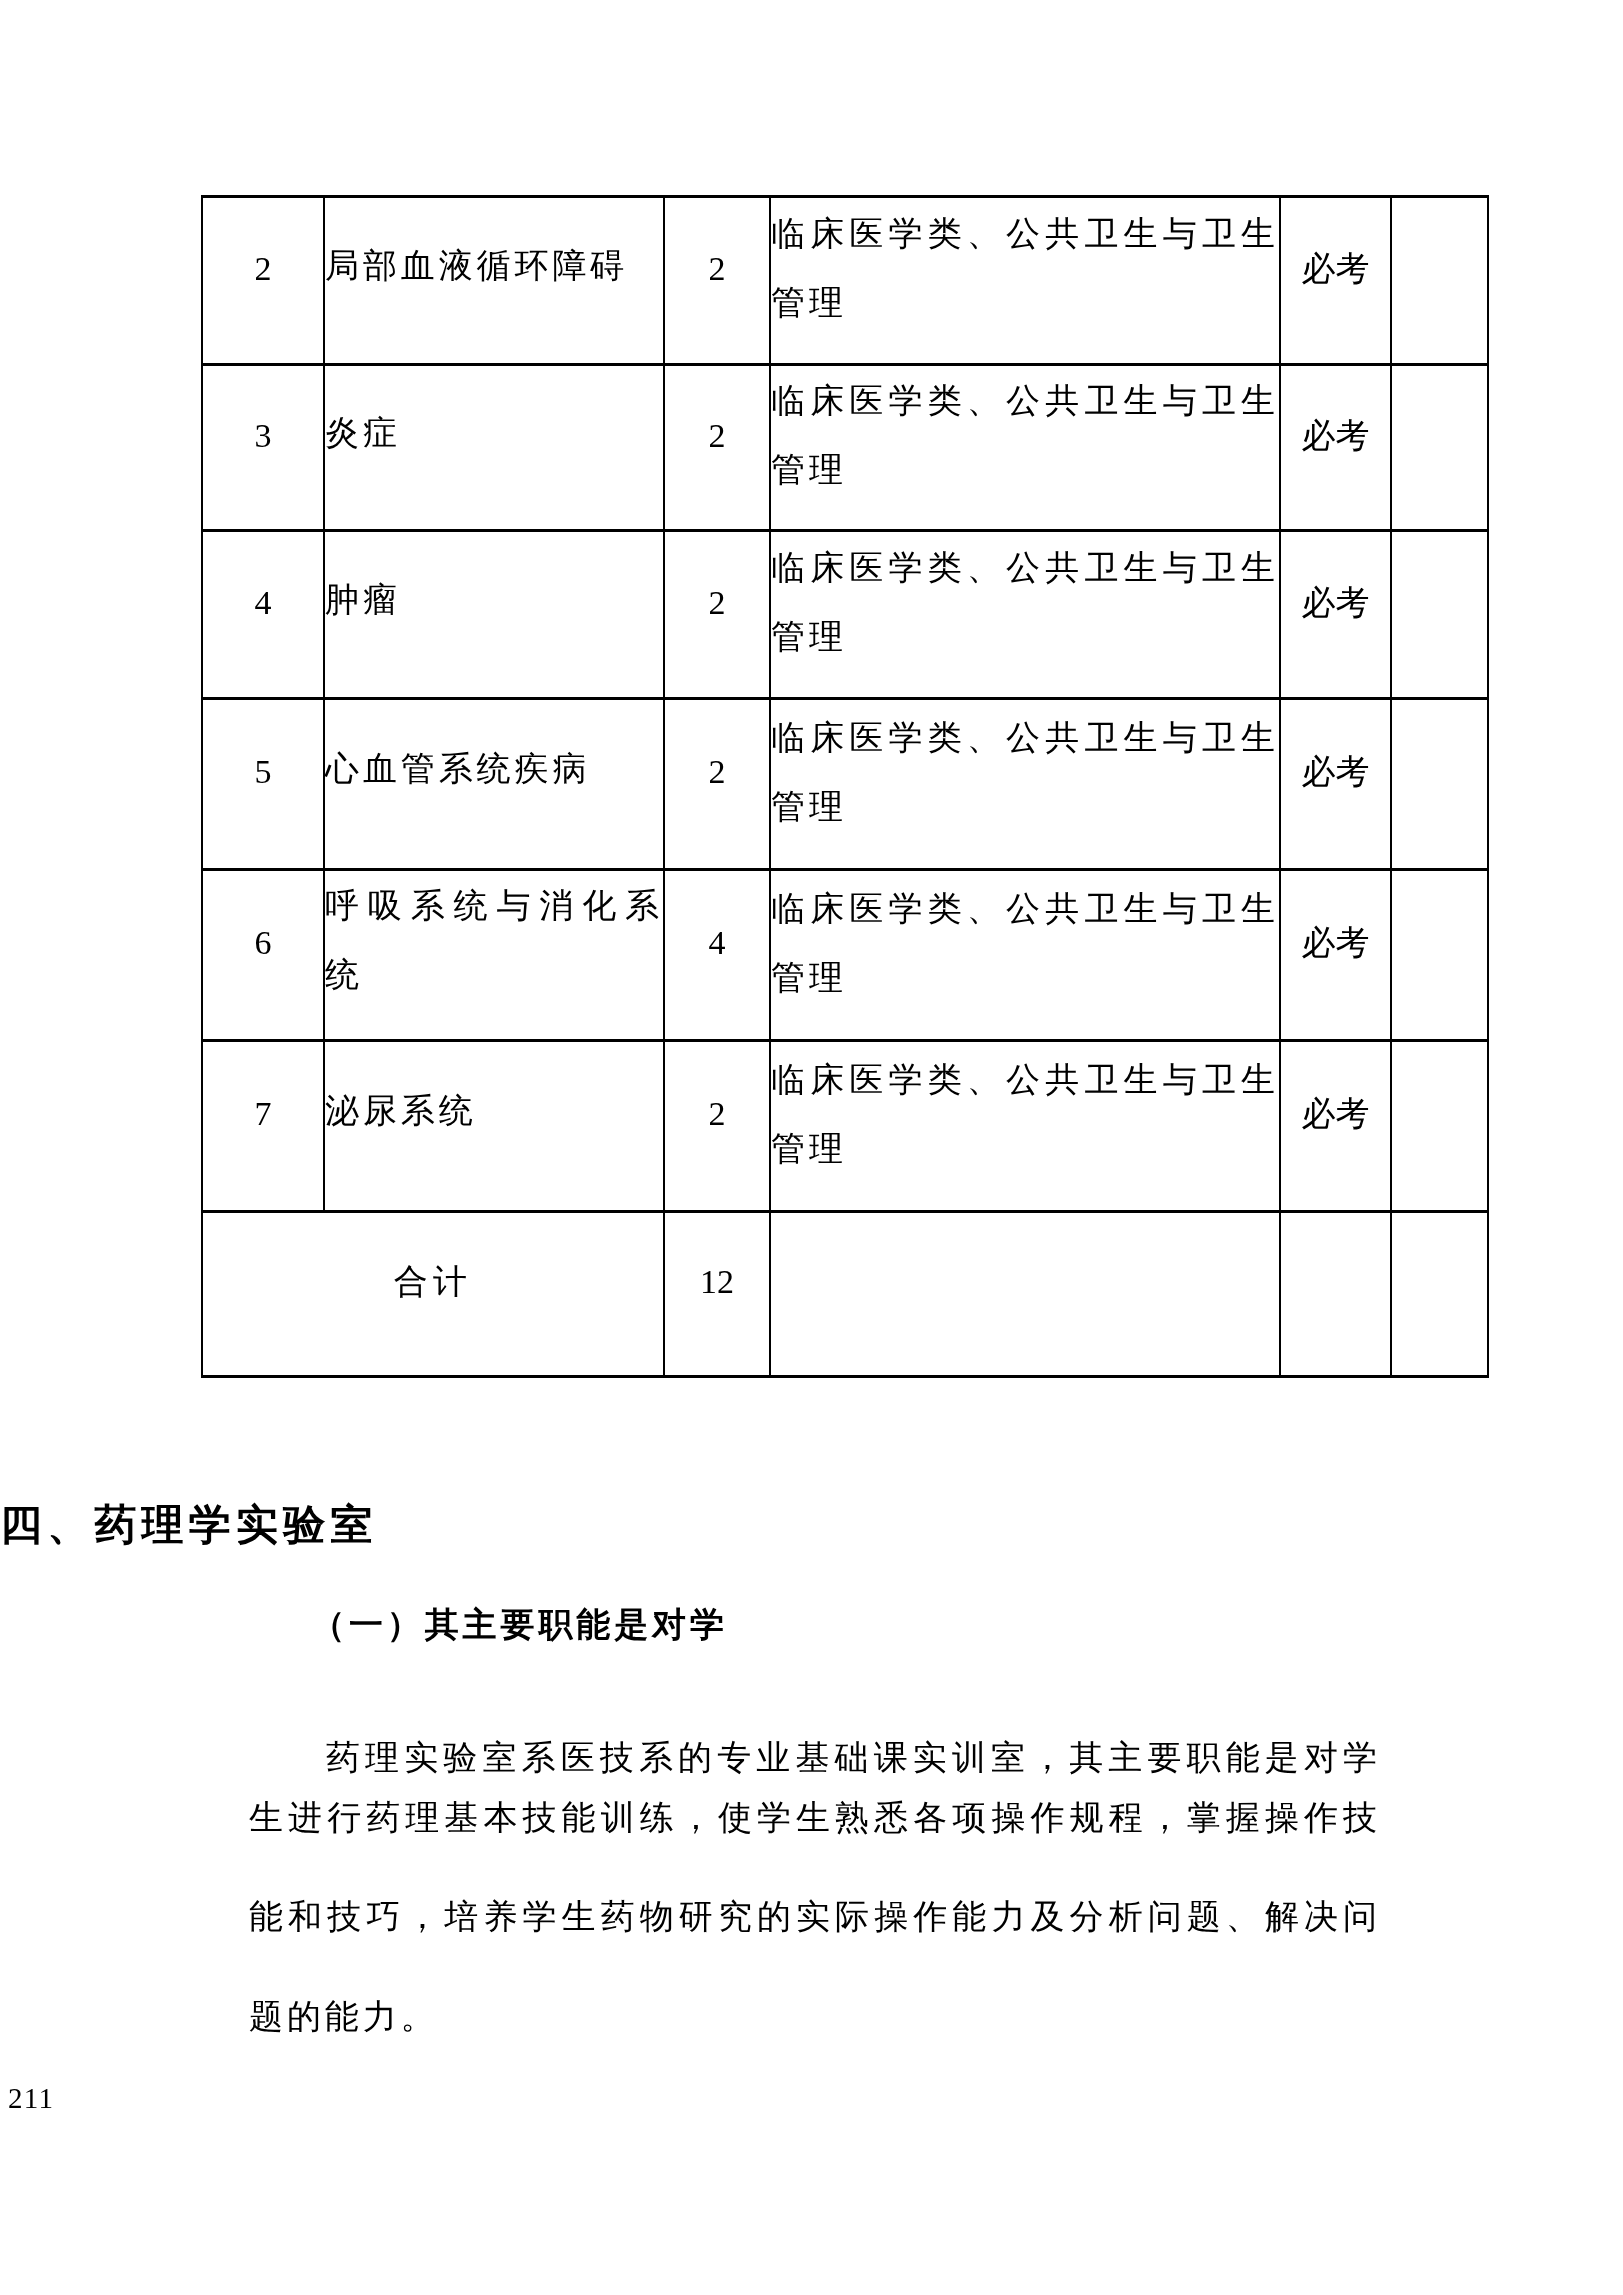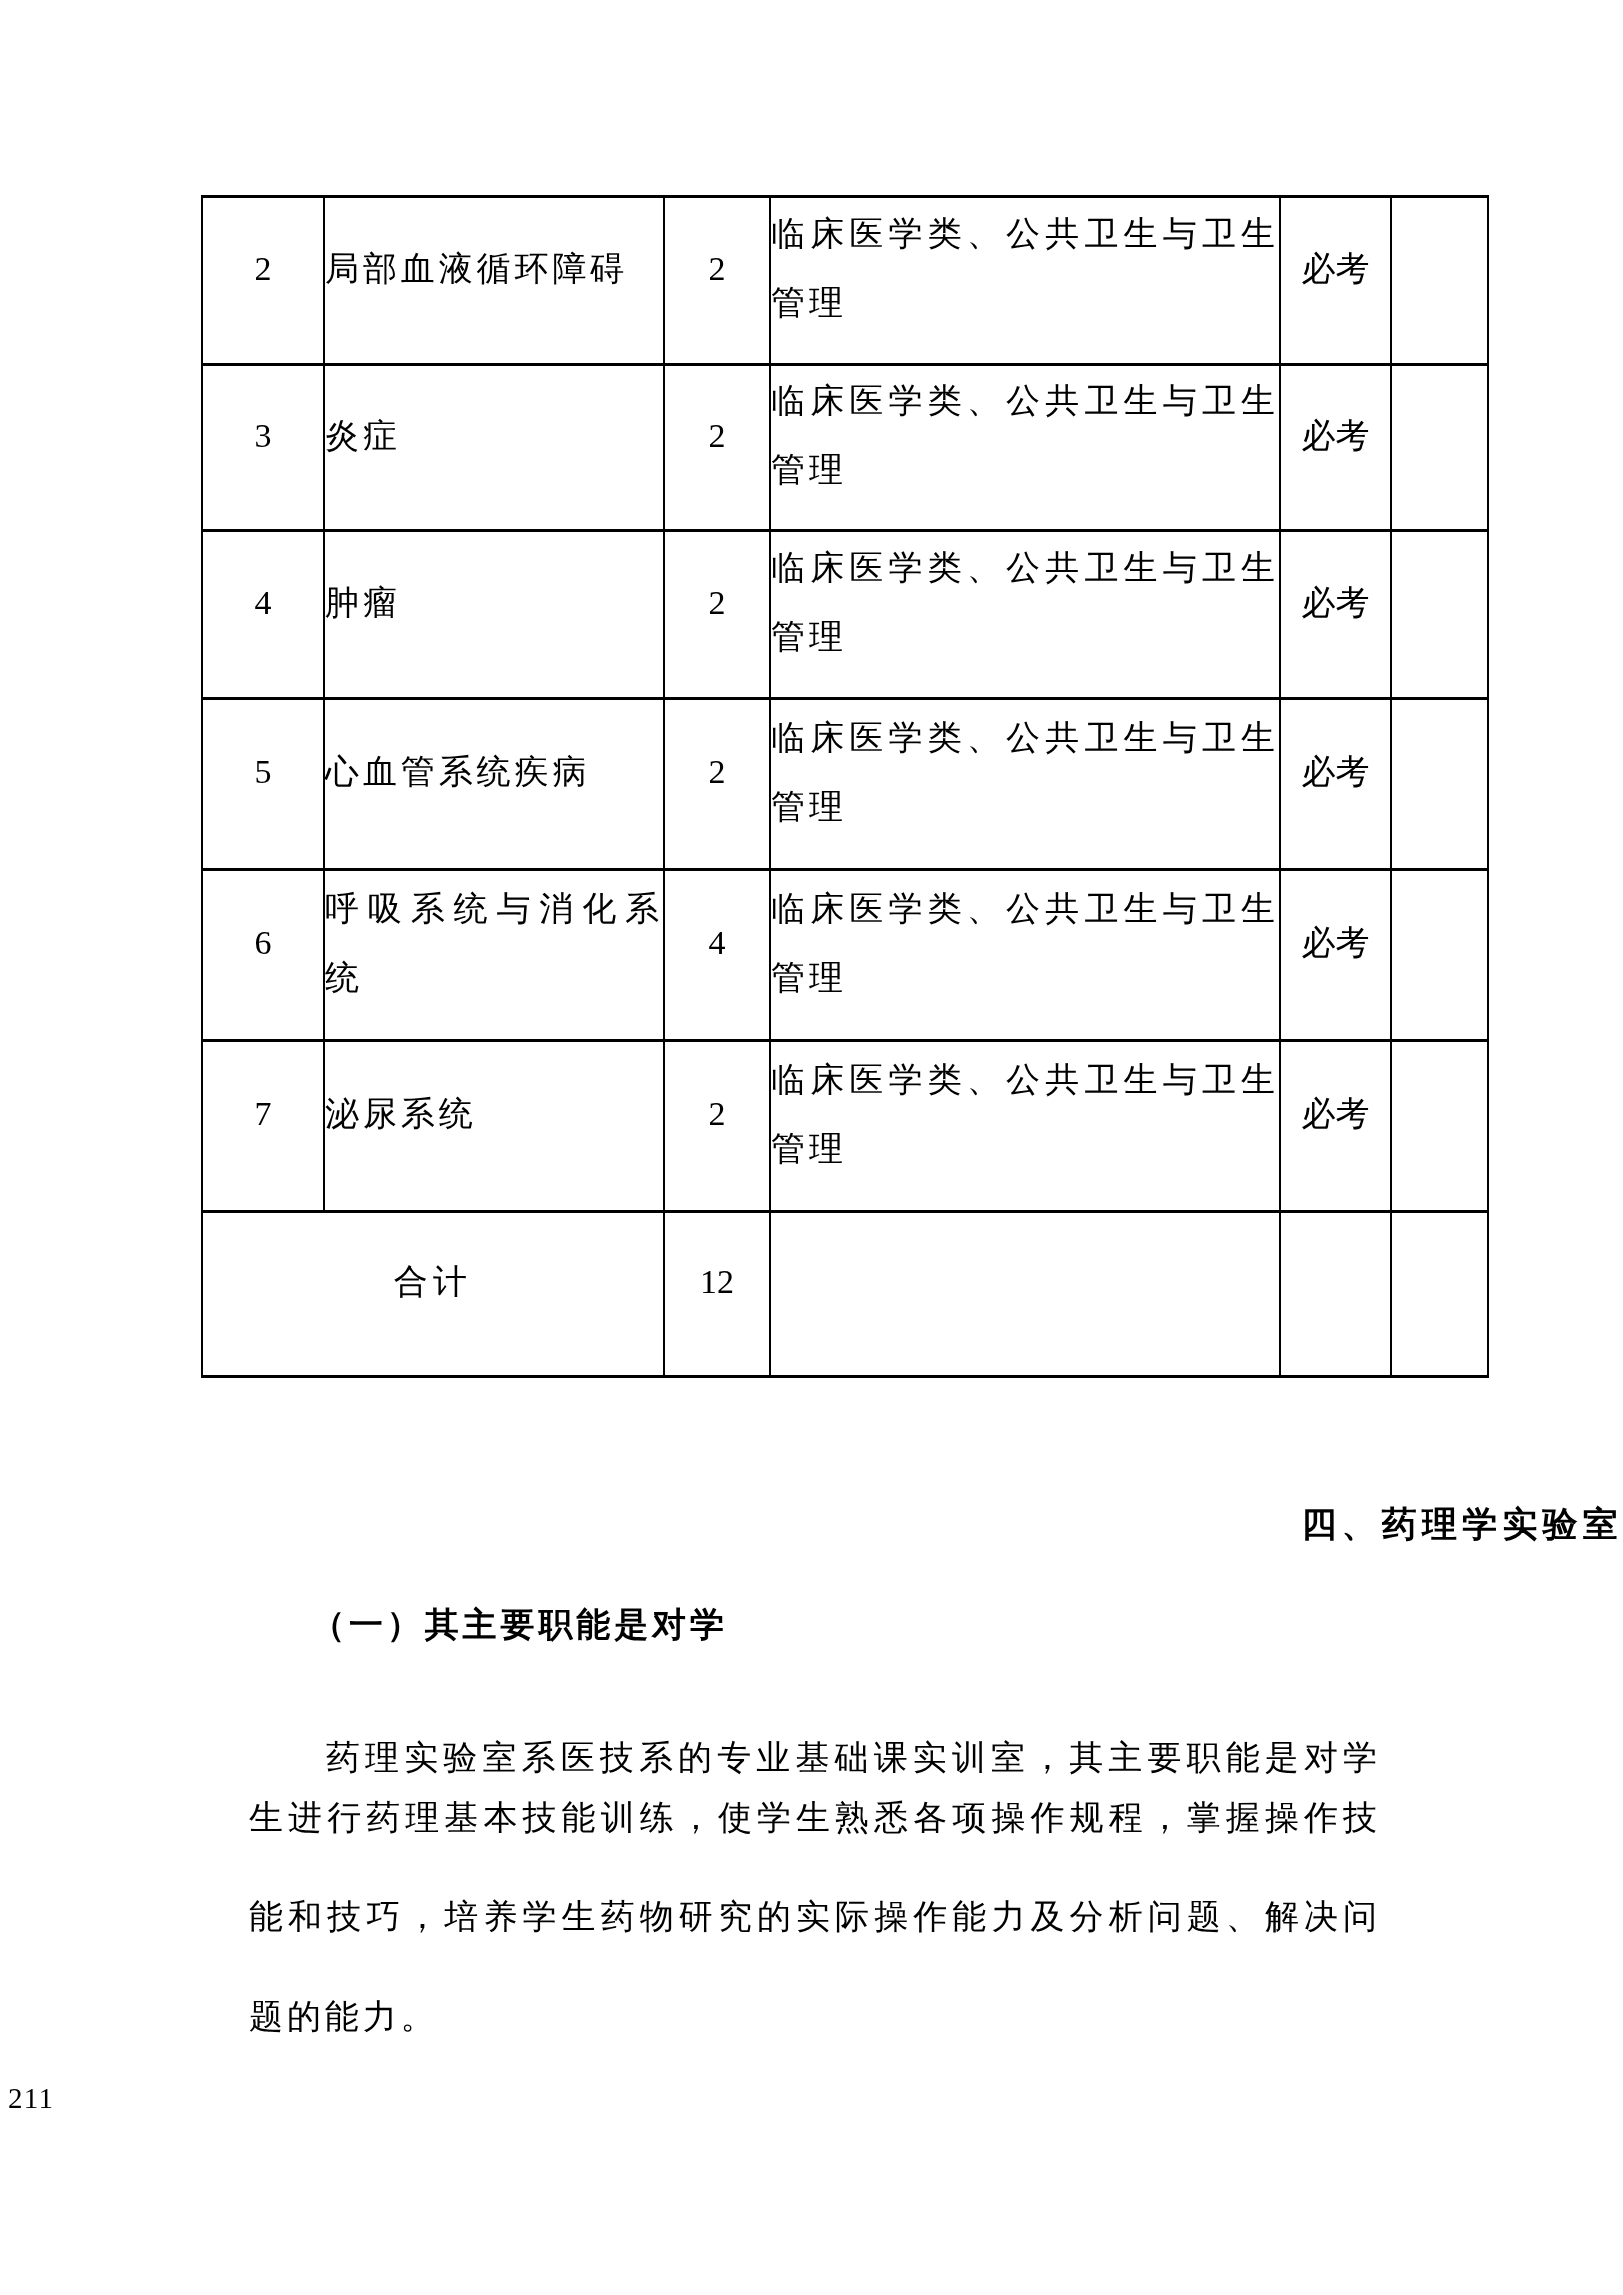--- a/index.html
+++ b/index.html
@@ -27,32 +27,33 @@
     line-height:69px;
     padding:0;
     padding-bottom:25px;
     overflow:hidden;
   }
   td.c-num,td.c-hours,td.c-exam{text-align:center;}
   td.c-name{
     padding-left:11.8px;
     letter-spacing:3.9px;
     text-align:justify;
+    font-family:Liberation Mono, monospace;
   }
   td.c-majors{
     padding-left:13px;padding-right:13px;
     letter-spacing:3.9px;
     text-align:justify;
   }
   td.c-total{text-align:center;letter-spacing:5.2px;margin-left:25px;}
   
   .sec-title{
     position:absolute;left:0;top:1502px;width:100%;
-    text-align:right;
-    font-size:35px;font-weight:bold;letter-spacing:5.2px;
+    text-align:left;
+    font-size:42px;font-weight:bold;letter-spacing:5.2px;
     line-height:46px;
   }
   .sec-subtitle{
     position:absolute;left:249px;top:1602px;width:1178px;
     font-size:34px;font-weight:bold;letter-spacing:3.9px;
     line-height:46px;
     text-indent:62px;
   }
   .para-line{
     position:absolute;left:249px;width:1132px;

